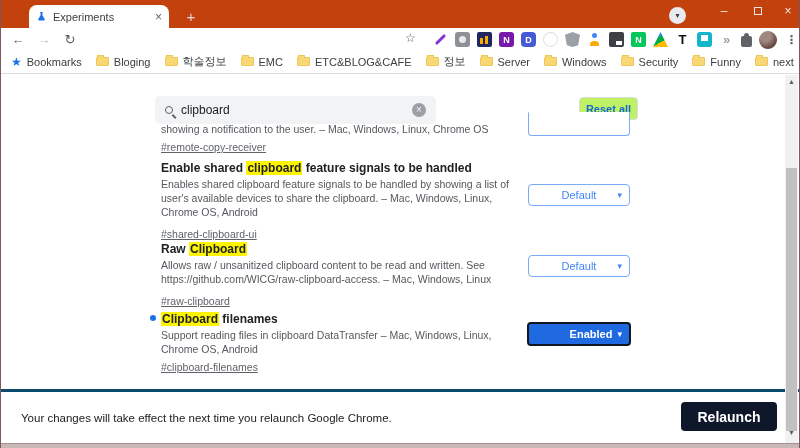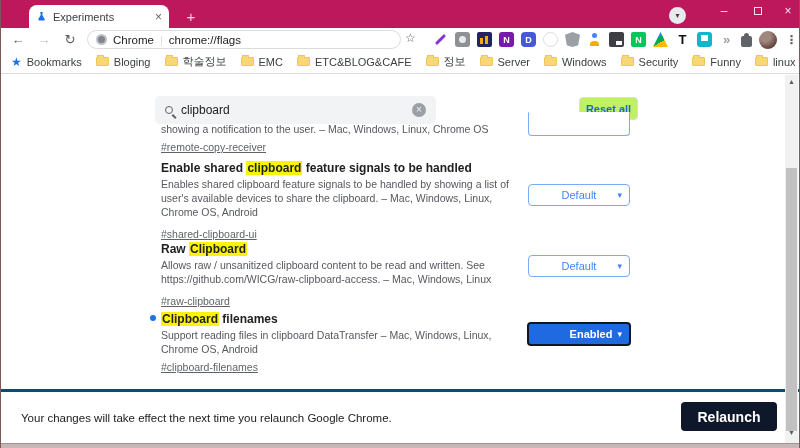--- a/index.html
+++ b/index.html
@@ -2,21 +2,21 @@
 <html><head>
 <meta charset="utf-8">
 <style>
   * { margin:0; padding:0; box-sizing:border-box; }
   html,body { width:800px; height:448px; }
   body { font-family:"Liberation Sans","DejaVu Sans",sans-serif; background:#fff; }
   #window { position:relative; width:800px; height:448px; overflow:hidden;
             border-left:1px solid #7d5a5a; border-right:1px solid #7d5a5a; background:#fff; }
 
   
-  .tabstrip { position:absolute; left:0; top:0; width:800px; height:28px; background:#be185d; }
+  .tabstrip { position:absolute; left:0; top:0; width:800px; height:28px; background:#c2410c; }
   .tab { position:absolute; left:28px; top:5px; width:140px; height:23px; background:#fff;
          border-radius:8px 8px 0 0; display:flex; align-items:center; padding:0 7px; gap:6px; }
   .tab-title { font-size:11px; color:#3c4043; flex:1; white-space:nowrap; overflow:hidden; }
   .tab-close { font-size:12px; color:#5f6368; line-height:1; }
   .newtab-btn { position:absolute; left:178px; top:5px; width:24px; height:22px; color:#e8d7d7;
                 font-size:15px; display:flex; align-items:center; justify-content:center; }
   .profile-chip { position:absolute; left:668px; top:7px; width:17px; height:17px; border-radius:50%;
                   background:#e8eaed; color:#3c4043; font-size:8px; display:flex; align-items:center; justify-content:center; }
   .win-btn { position:absolute; top:0; width:34px; height:22px; color:#f3e7e7; display:flex;
              align-items:center; justify-content:center; font-size:12px; }
@@ -132,26 +132,20 @@
     <div class="win-btn win-max">
         <span class="max-glyph"></span>
       </div>
     <div class="win-btn win-close">×</div>
   </div>
 
   <div class="toolbar">
     <div class="nav-ic" style="left:6px;">←</div>
     <div class="nav-ic" style="left:32px;color:#bdc1c6;">→</div>
     <div class="nav-ic" style="left:58px;">↻</div>
-    <div class="omnibox">
-      <span class="site-icon"></span>
-      <span class="omni-txt">Chrome</span>
-      <span class="omni-sep">|</span>
-      <span class="omni-txt">chrome://flags</span>
-    </div>
     <div class="star">☆</div>
     <div class="ext-row">
       <span class="ext ico-pen"></span>
       <span class="ext ico-camera"></span>
       <span class="ext ico-analytics"></span>
       <span class="ext ico-onenote">N</span>
       <span class="ext ico-d">D</span>
       <span class="ext ico-badge"></span>
       <span class="ext ico-shield"></span>
       <span class="ext ico-person"></span>
@@ -203,21 +197,21 @@
     <span class="bm">
         <span class="folder"></span>
         <span>Security</span>
       </span>
     <span class="bm">
         <span class="folder"></span>
         <span>Funny</span>
       </span>
     <span class="bm">
         <span class="folder"></span>
-        <span>linux</span>
+        <span>next</span>
       </span>
 
   </div>
 
   <div class="content">
 
     <div class="searchbox">
       <span class="search-glass"></span>
       <input class="search-input" value="clipboard" style="">
       <span class="search-clear">×</span>

